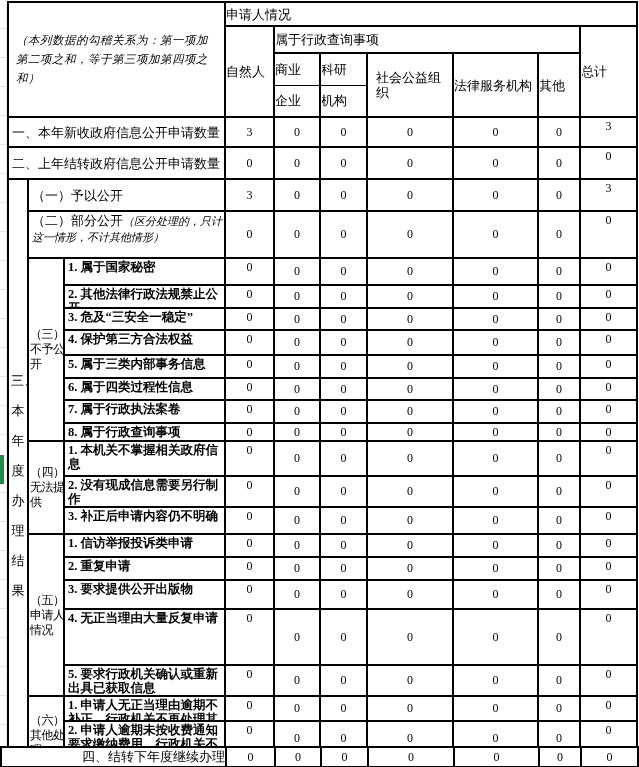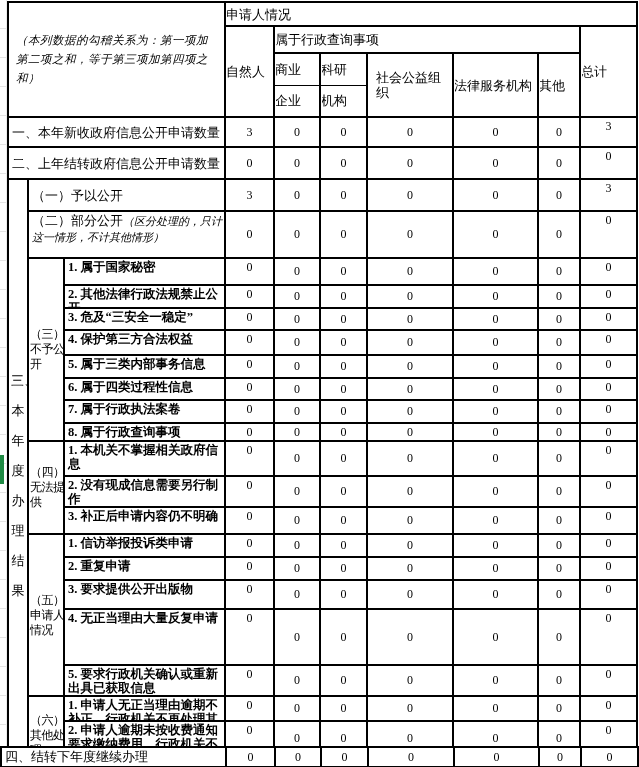--- a/index.html
+++ b/index.html
@@ -37,21 +37,21 @@
   .gtxt{font-size:12px;line-height:15px;letter-spacing:-0.5px;word-break:break-all;
         width:35px;padding-left:1px;}
   .vlab{vertical-align:middle;}
   .vtext{width:14px;margin:0 auto;font-size:13px;line-height:30px;word-break:break-all;text-align:center;}
 
   
   .v{text-align:center;vertical-align:middle;font-size:12px;}
   .t{vertical-align:top;padding-top:1px;}
 
   
-  .b-lbl{vertical-align:middle;font-size:13px;padding-left:3px;text-align:left;}
+  .b-lbl{vertical-align:middle;font-size:13px;padding-left:3px;text-align:right;}
 </style>
 </head>
 <body>
 
 <div class="stage">
   <div class="gutter"></div>
   <div class="green-bar"></div>
 
   <table class="tbl">
     <colgroup>

